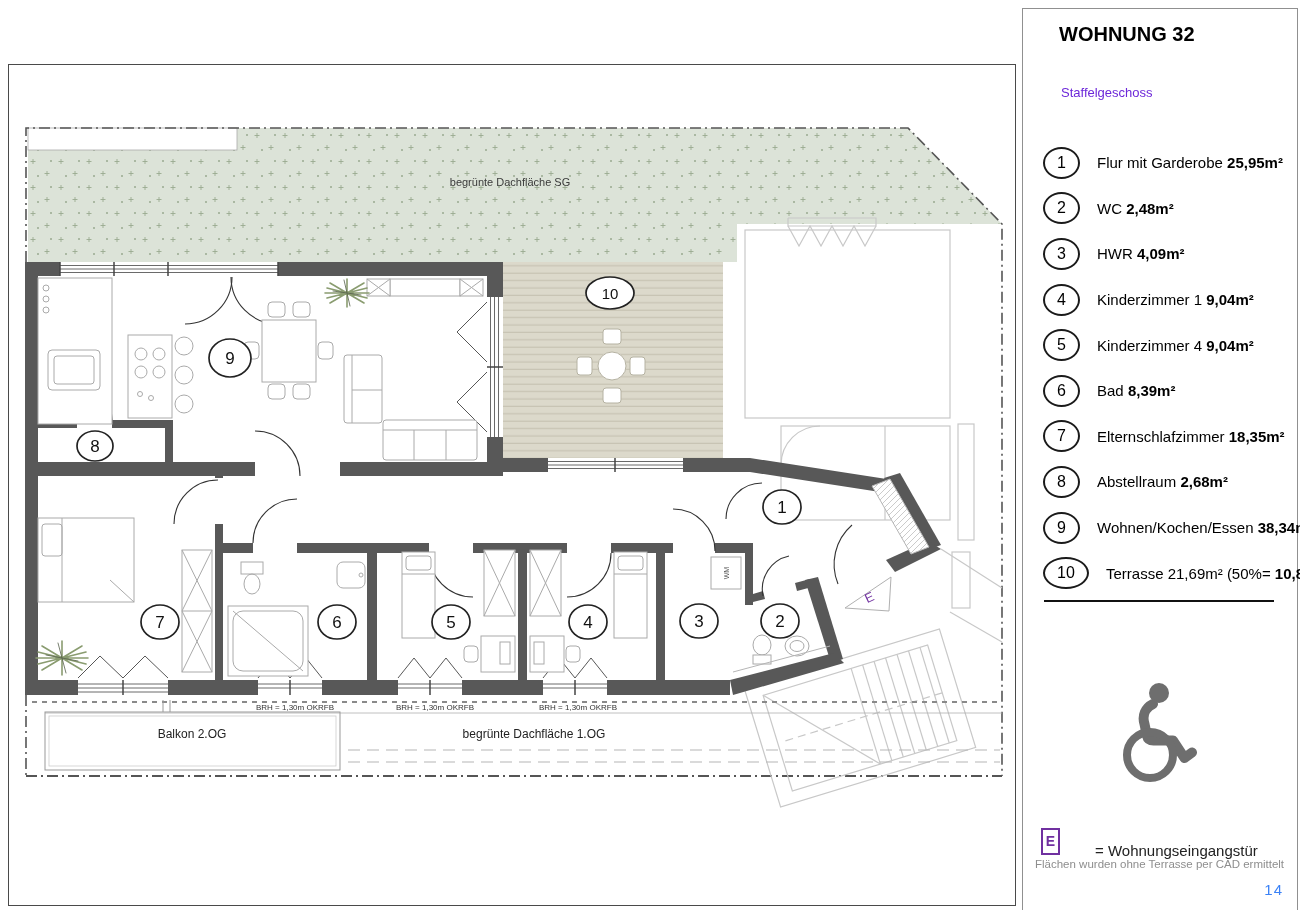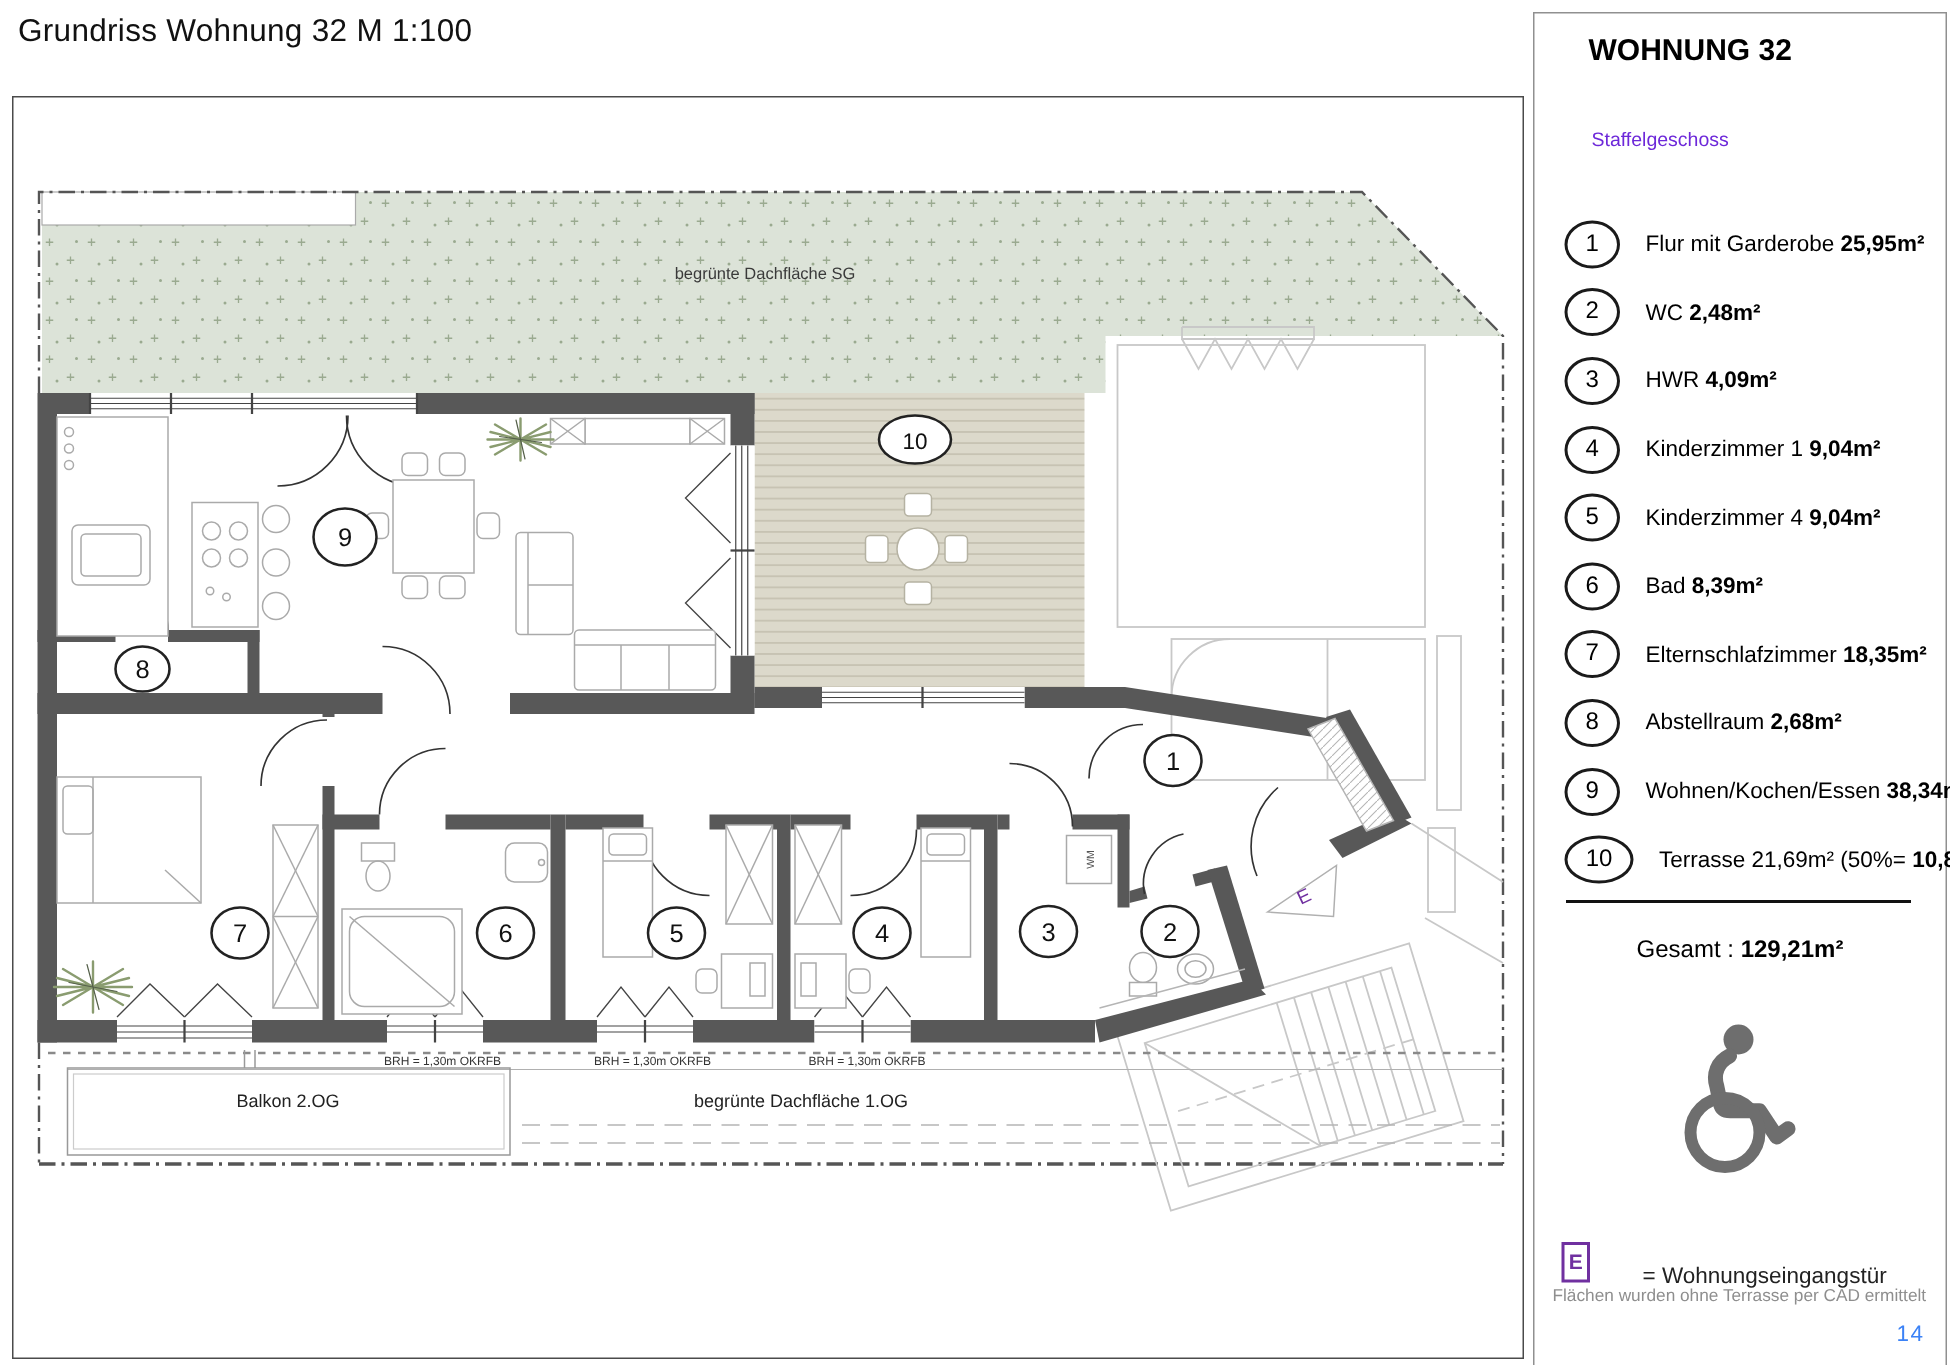--- a/index.html
+++ b/index.html
@@ -26,21 +26,20 @@
   .elabel{margin-left:35px;font-size:15px;color:#222;margin-top:19px;}
   .fnote{position:absolute;left:12px;top:849px;font-size:11.5px;color:#8e8e8e;white-space:nowrap;}
   .pagenum{position:absolute;right:14px;top:872px;font-size:15px;color:#3b82f6;letter-spacing:1px;}
   text{font-family:"Liberation Sans",sans-serif;}
 </style>
 </head>
 <body>
 
 <div class="page">
 
-  <div class="title">Grundriss Wohnung 32 M 1:100</div>
   <div class="plan-border"></div>
 
   <svg class="plan" width="1007" height="841" viewBox="8 64 1007 841">
     <defs>
       <pattern id="dots" width="28" height="26" patternUnits="userSpaceOnUse">
         <path d="M5 3 v5 M2.5 5.5 h5" stroke="#9aaa90" stroke-width="0.9" fill="none"></path>
         <path d="M19 15 v5 M16.5 17.5 h5" stroke="#9aaa90" stroke-width="0.9" fill="none"></path>
         <circle cx="23" cy="5" r="1" fill="#9aaa90"></circle>
         <circle cx="10" cy="20" r="1" fill="#9aaa90"></circle>
       </pattern>
@@ -449,21 +448,20 @@
           <div class="badge">9</div>
           <div class="itext"><span>Wohnen/Kochen/Essen</span> <b>38,34m²</b></div>
         </div>
       <div class="item">
           <div class="badge wide">10</div>
           <div class="itext"><span>Terrasse 21,69m² (50%=</span> <b>10,85m²)</b></div>
         </div>
     </div>
 
     <div class="sep"></div>
-    <div class="gesamt"><span>Gesamt :</span> <b>129,21m²</b></div>
 
     <svg class="wheel" width="130" height="112" viewBox="0 0 130 112">
       <circle cx="64" cy="14" r="10" fill="#6e6e6e"></circle>
       <path d="M58 25 C50 29 47 37 49.5 45 L52 57 Q53 61.5 58.5 61.5 L78 61.5 L89.5 79 L97 73.5" stroke="#6e6e6e" stroke-width="10" fill="none" stroke-linecap="round" stroke-linejoin="round"></path>
       <circle cx="55" cy="76" r="23" stroke="#6e6e6e" stroke-width="8" fill="none"></circle>
     </svg>
 
     <div class="erow">
       <div class="ebox">E</div>
       <div class="elabel">= Wohnungseingangstür</div>

